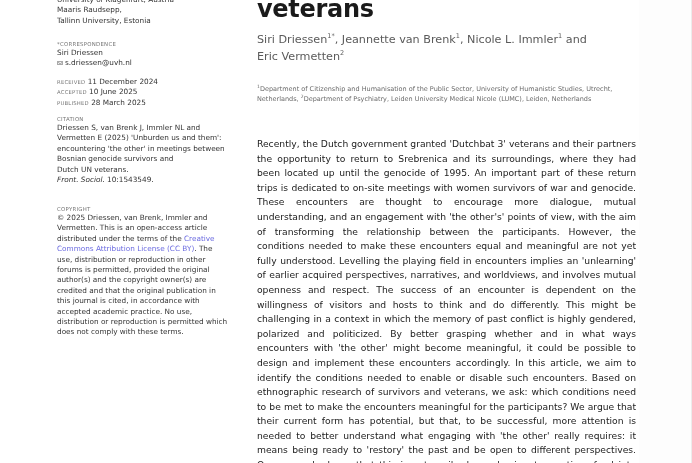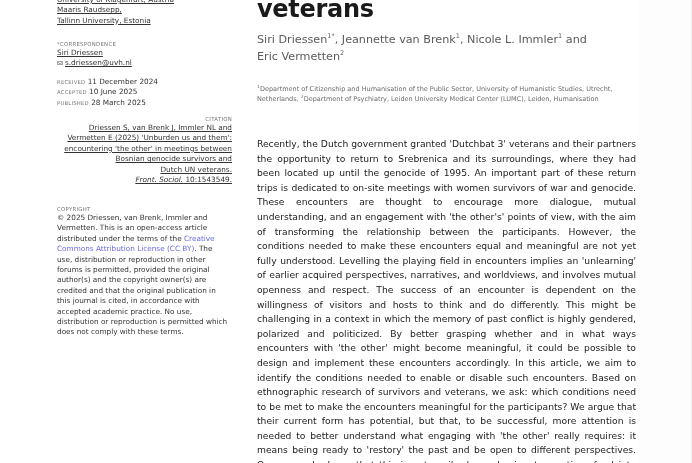--- a/index.html
+++ b/index.html
@@ -18,32 +18,32 @@
     }
     .right-shade {
       position: absolute; top: 0; right: 1px; width: 52px; height: 463px;
       background: #fdfdfd;
     }
     
     .sidebar {
       position: absolute; left: 57px; top: 0; width: 172px;
       font-size: 7.3px; line-height: 10.4px; color: #333;
     }
-    .sidebar .line { white-space: nowrap; text-decoration: underline; }
+    .sidebar .line { white-space: nowrap; }
     .side-label {
       font-size: 5.4px; letter-spacing: 0.25px; color: #777;
       text-transform: uppercase; line-height: 8px;
     }
     .block { position: absolute; left: 0; }
     .editors { top: -5px; }
     .corr { top: 40px; }
     .dates { top: 77px; }
     .dates .row { white-space: nowrap; line-height: 10.3px; }
     .dates .small { font-size: 5.3px; color: #777; letter-spacing: 0.2px; text-transform: uppercase; }
-    .citation { top: 115px; width: 175px; text-align: right; }
+    .citation { top: 115px; width: 175px; }
     .copyright { top: 205px; width: 172px; }
     .mail-icon {
       display: inline-block; width: 6px; height: 4.5px;
       border: 0.8px solid #aaa; position: relative; top: 0px; margin-right: 2px;
     }
     .mail-icon::after {
       content: ""; position: absolute; left: 0.4px; top: -1.6px;
       width: 3.4px; height: 3.4px; border-right: 0.8px solid #aaa; border-bottom: 0.8px solid #aaa;
       transform: rotate(45deg);
     }
@@ -126,17 +126,17 @@
 </aside>
 
 <main class="main">
   <h1 class="title">veterans</h1>
 
   <div class="authors">
     <span><span>Siri Driessen</span><sup>1*</sup></span><span>, </span><span><span>Jeannette van Brenk</span><sup>1</sup></span><span>, </span><span><span>Nicole L. Immler</span><sup>1</sup></span><span> and </span><br><span><span>Eric Vermetten</span><sup>2</sup></span>
   </div>
 
   <div class="affil">
-    <span><sup>1</sup><span>Department of Citizenship and Humanisation of the Public Sector, University of Humanistic Studies, Utrecht, Netherlands, </span></span><span><sup>2</sup><span>Department of Psychiatry, Leiden University Medical Center (LUMC), Leiden, Humanisation</span></span>
+    <span><sup>1</sup><span>Department of Citizenship and Humanisation of the Public Sector, University of Humanistic Studies, Utrecht, Netherlands, </span></span><span><sup>2</sup><span>Department of Psychiatry, Leiden University Medical Nicole (LUMC), Leiden, Netherlands</span></span>
   </div>
 
   <p class="abstract">Recently, the Dutch government granted 'Dutchbat 3' veterans and their partners the opportunity to return to Srebrenica and its surroundings, where they had been located up until the genocide of 1995. An important part of these return trips is dedicated to on-site meetings with women survivors of war and genocide. These encounters are thought to encourage more dialogue, mutual understanding, and an engagement with 'the other's' points of view, with the aim of transforming the relationship between the participants. However, the conditions needed to make these encounters equal and meaningful are not yet fully understood. Levelling the playing field in encounters implies an 'unlearning' of earlier acquired perspectives, narratives, and worldviews, and involves mutual openness and respect. The success of an encounter is dependent on the willingness of visitors and hosts to think and do differently. This might be challenging in a context in which the memory of past conflict is highly gendered, polarized and politicized. By better grasping whether and in what ways encounters with 'the other' might become meaningful, it could be possible to design and implement these encounters accordingly. In this article, we aim to identify the conditions needed to enable or disable such encounters. Based on ethnographic research of survivors and veterans, we ask: which conditions need to be met to make the encounters meaningful for the participants? We argue that their current form has potential, but that, to be successful, more attention is needed to better understand what engaging with 'the other' really requires: it means being ready to 'restory' the past and be open to different perspectives. Our research shows that this is not easily done: dominant narratives feed into dichotomous memory cultures, causing people to fall back into old patterns, despite the fact that both groups had suffered from a similar form</p>
 </main>
 
 </body></html>

